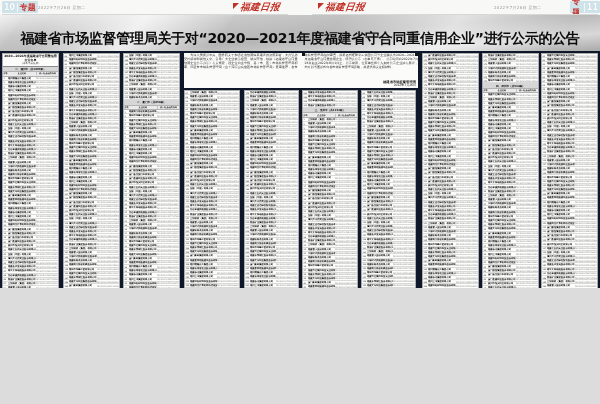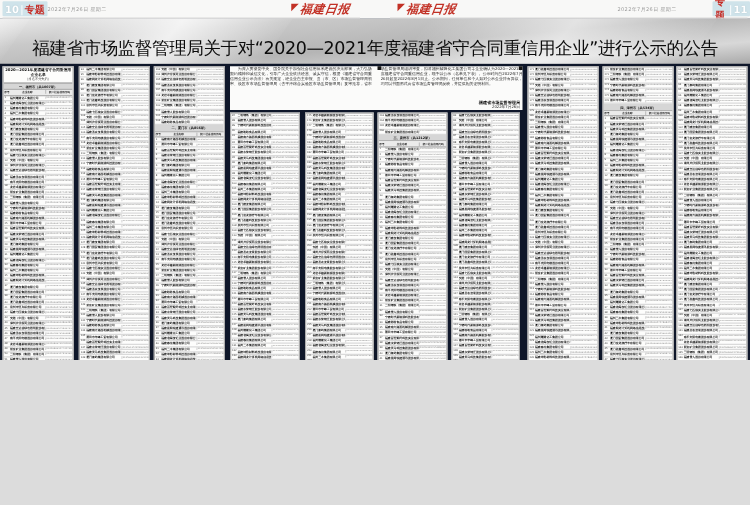--- a/index.html
+++ b/index.html
@@ -30,21 +30,21 @@
   .banner{
     position:absolute;left:0;top:15px;width:600px;height:36px;overflow:hidden;
     background:linear-gradient(175deg,#e9e9e9 0%,#c9c9c9 25%,#b5b5b5 55%,#d8d8d8 80%,#a9a9a9 100%);
   }
   .banner .streak{position:absolute;background:linear-gradient(100deg,rgba(255,255,255,0) 0%,rgba(255,255,255,.75) 50%,rgba(255,255,255,0) 100%);transform:skewX(-35deg);}
   .banner .s1{left:40px;top:-5px;width:180px;height:50px;}
   .banner .s2{left:330px;top:-5px;width:230px;height:50px;opacity:.8;}
   .banner .s3{left:-60px;top:-5px;width:70px;height:50px;opacity:.6;}
   .headline{
     position:absolute;left:0;bottom:3px;width:600px;text-align:center;
-    font-size:14px;font-weight:normal;color:#0c0c0c;letter-spacing:-.3px;white-space:nowrap;
+    font-size:14px;font-weight:bold;color:#0c0c0c;letter-spacing:-.3px;white-space:nowrap;
   }
   
   .gutter{position:absolute;left:294px;top:51px;width:14px;height:353px;
     background:linear-gradient(90deg,rgba(0,0,0,0) 0%,rgba(0,0,0,.05) 50%,rgba(0,0,0,0) 100%);}
   
   .para{position:absolute;left:184px;top:53px;width:234px;height:35px;background:#fbfbfa;}
   .para .txt{
     column-count:2;column-gap:7px;height:35px;overflow:hidden;
     font-size:3.1px;line-height:4px;color:#262626;text-align:justify;text-indent:6.2px;
   }

